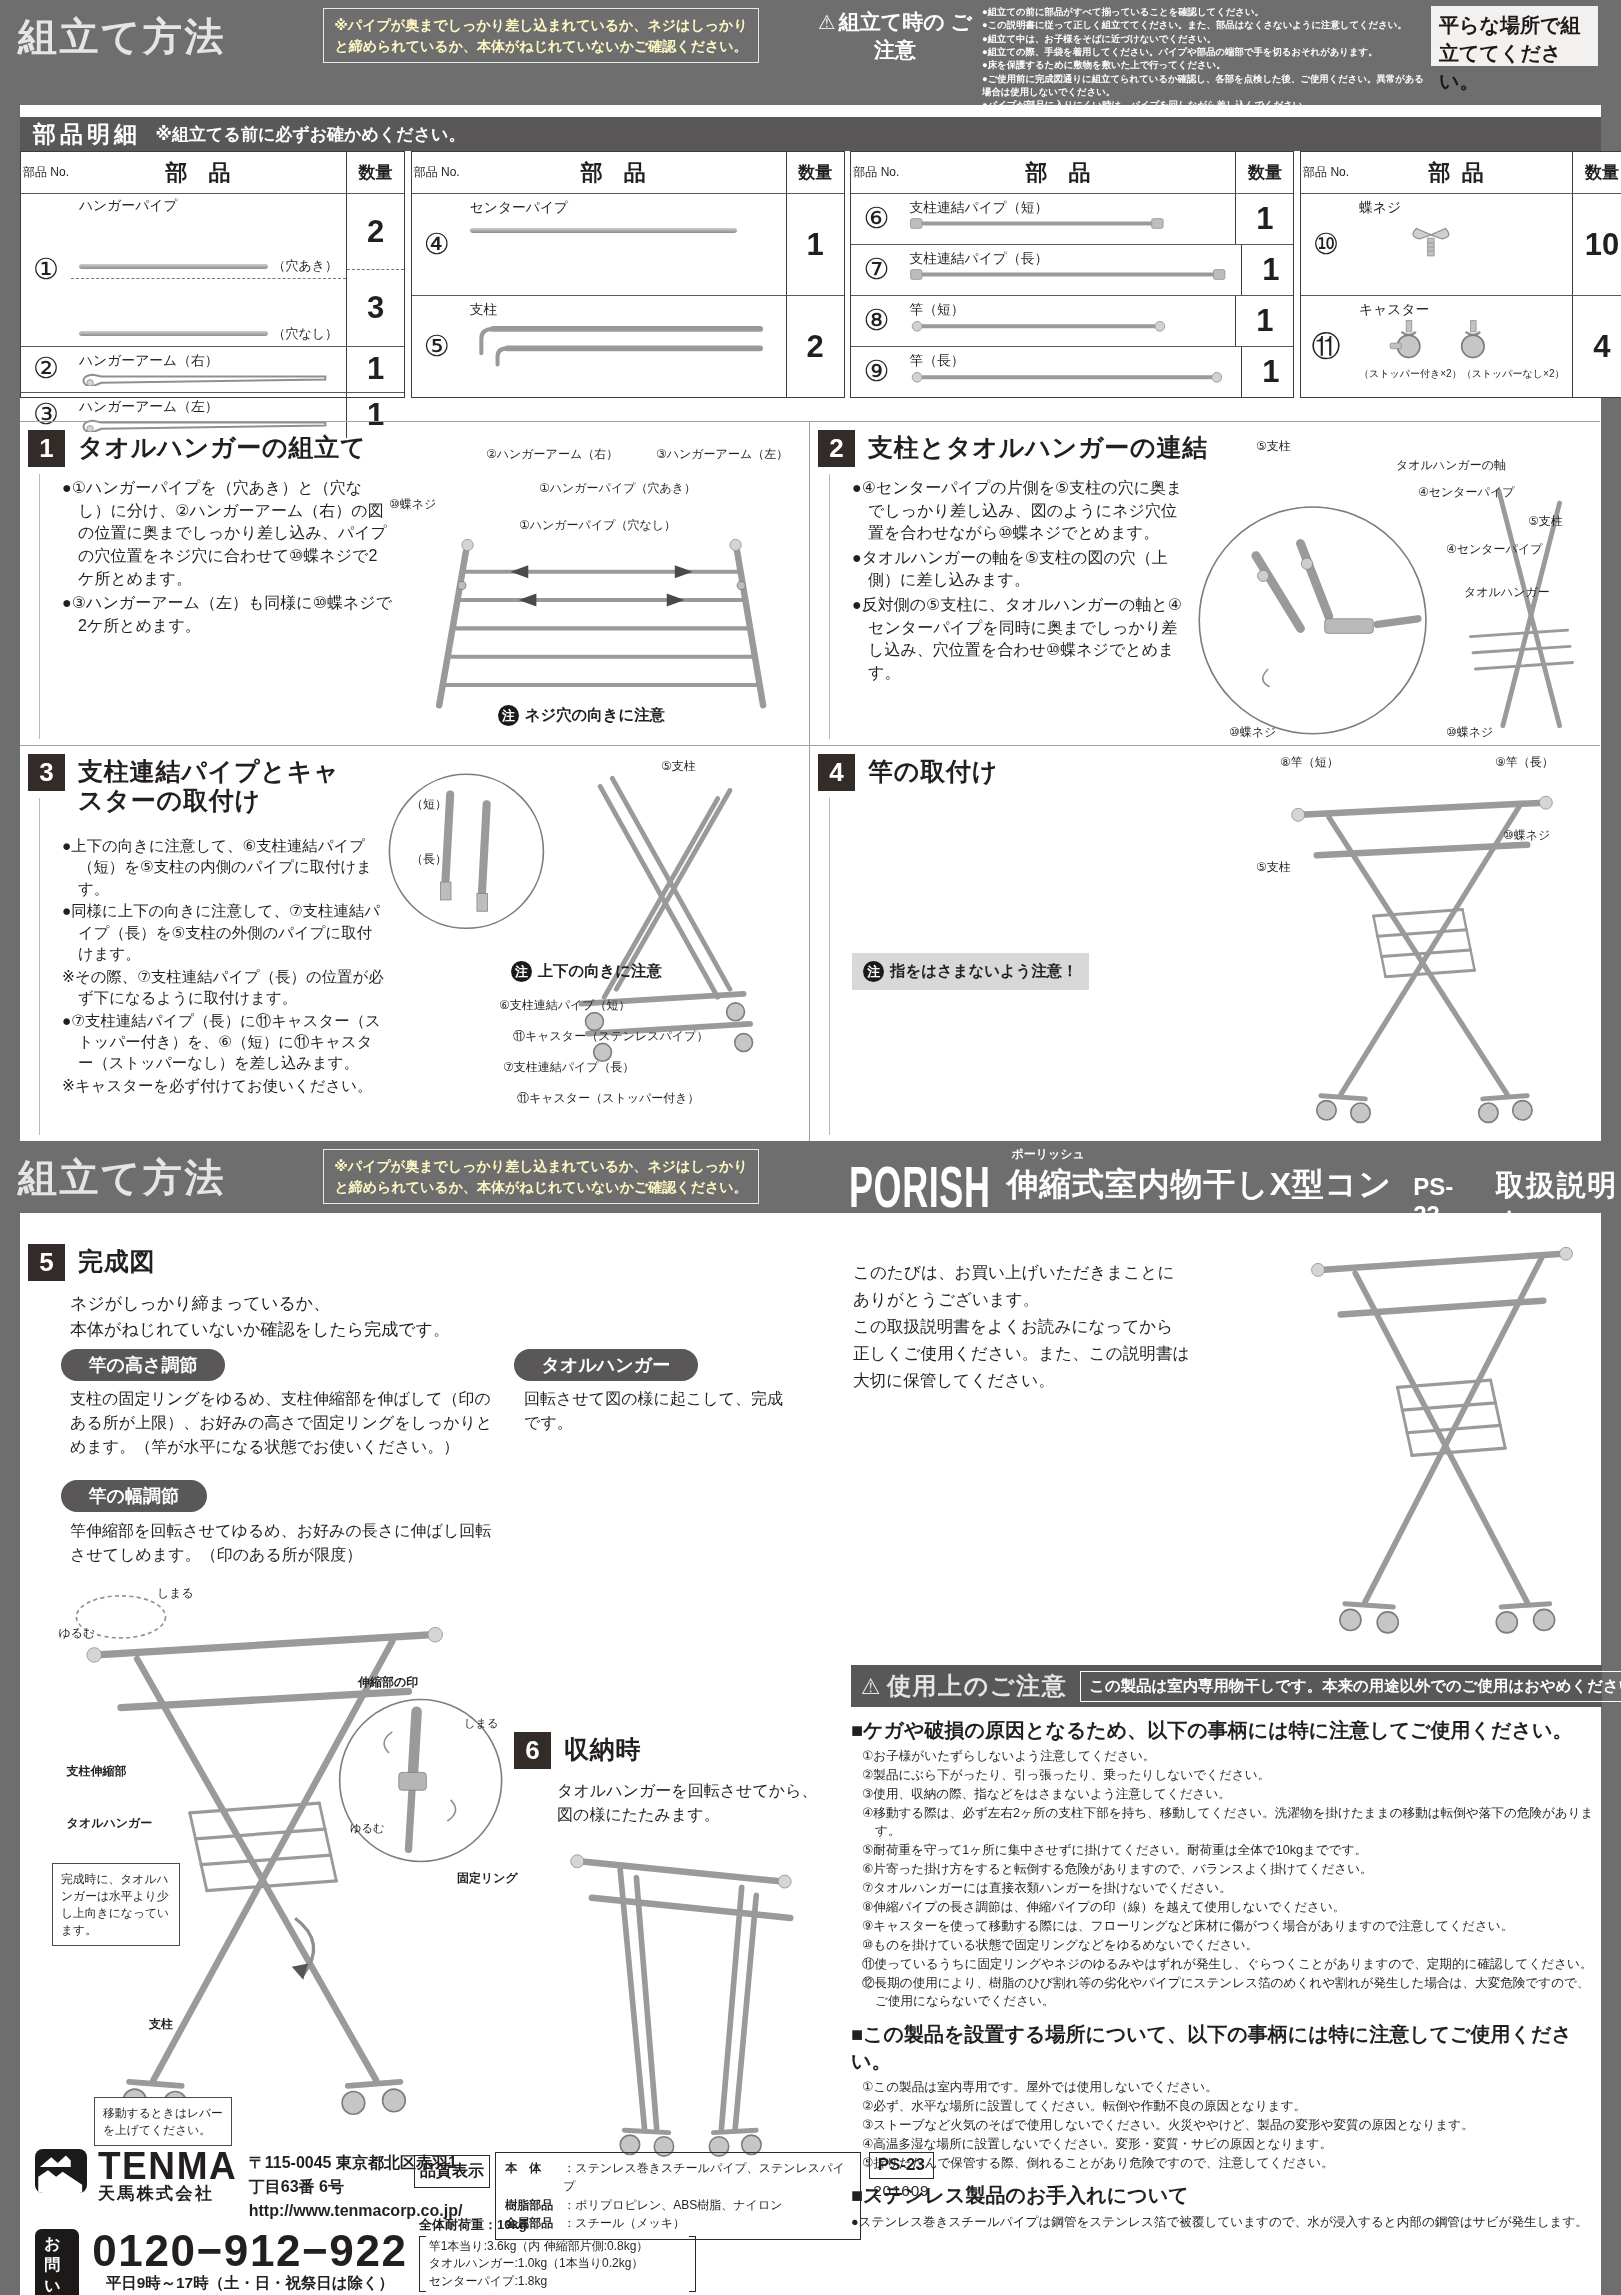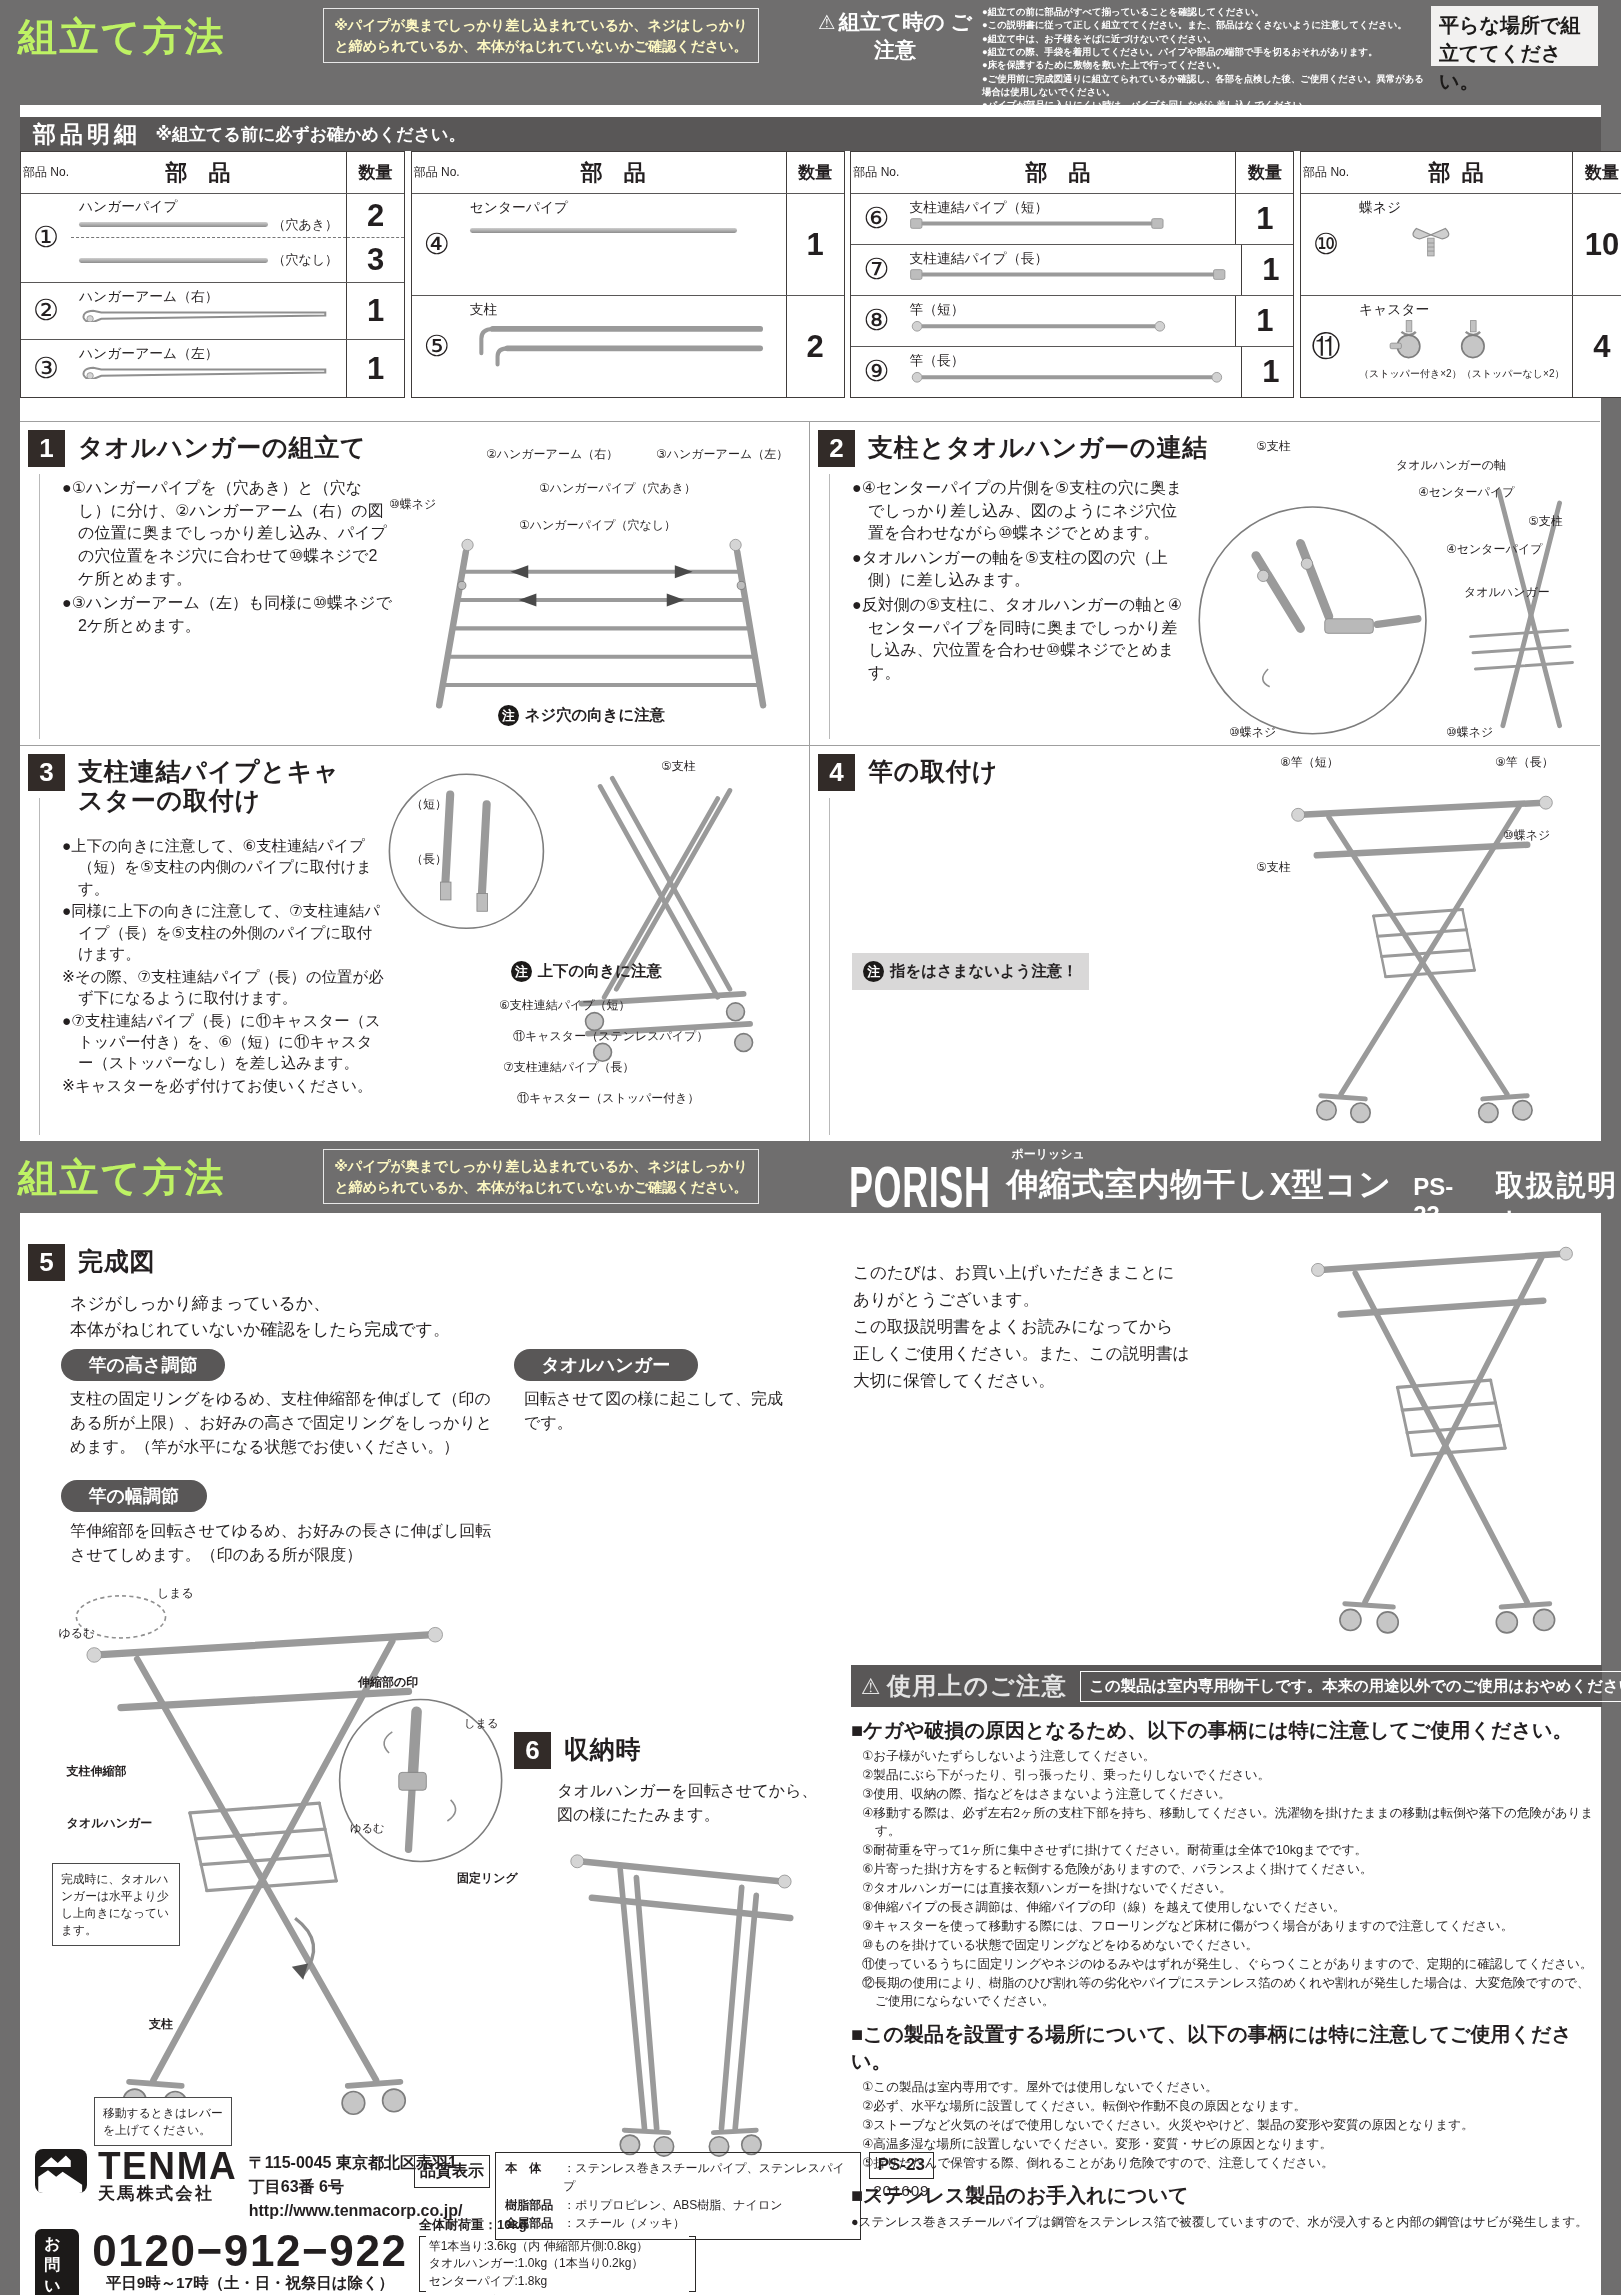--- a/index.html
+++ b/index.html
@@ -3,21 +3,21 @@
 <meta charset="utf-8">
 <style>
   * { margin:0; padding:0; box-sizing:border-box; }
   body { background:#fff; font-family:"Liberation Sans","DejaVu Sans",sans-serif; color:#231f20; }
   .page { position:relative; width:1621px; height:2295px; background:#6f6e6e; overflow:hidden; }
 
   
   .band { position:absolute; left:0; right:0; }
   .top-band { top:0; height:105px; }
   .mid-band { top:1141px; height:72px; }
-  .band-title { position:absolute; left:18px; top:9.7px; font-size:39px; font-weight:bold; color:#bef264; letter-spacing:2.4px; }
+  .band-title { position:absolute; left:18px; top:9.7px; font-size:39px; font-weight:bold; color:#e5e5e5; letter-spacing:2.4px; }
   .band-note { position:absolute; left:323px; top:8px; width:436px; height:55px; border:1.6px solid #e8e8e8; color:#fef9c3;
                font-size:14px; font-weight:bold; display:flex; align-items:center; justify-content:center; text-align:center; line-height:1.5; padding:3.2px 6.5px; }
   .caution-head { position:absolute; left:812px; top:8px; width:166px; color:#fff; font-size:21px; font-weight:bold; text-align:center; line-height:1.35; }
   .caution-head .tri { font-size:19.5px; margin-right:3.2px; }
   .caution-list { position:absolute; left:982px; top:4.9px; width:447px; color:#fff; font-size:9.4px; line-height:1.42; font-weight:bold; }
   .flat-box { position:absolute; left:1431px; top:5.7px; width:167px; height:60px; background:#f2f1f0; color:#1c1a19;
               font-size:20px; font-weight:bold; line-height:1.4; padding:4.9px 8px; }
 
   
   .main-panel { position:absolute; left:20px; top:105px; width:1581px; height:1036px; background:#fff; }
@@ -31,21 +31,21 @@
   .pg1 { width:412px; } .pg2 { width:439px; } .pg3 { width:444px; } .pg4 { flex:1; }
   .prow { display:flex; border-top:0.8px solid #595757; flex:1; }
   .prow.head { border-top:none; flex:0 0 41px; }
   .pcell-no { flex:0 0 50px; display:flex; align-items:center; justify-content:center; font-size:12px; text-align:center; line-height:1.1; }
   .pcell-no .circ { font-size:29px; }
   .pcell-part { flex:1; padding:4.9px 8px 3.2px; position:relative; }
   .pcell-qty { flex:0 0 58px; border-left:1.2px solid #403c3b; display:flex; align-items:center; justify-content:center; font-size:31px; font-weight:bold; }
   .prow.head .pcell-part { display:flex; align-items:center; justify-content:center; font-size:22px; font-weight:bold; letter-spacing:21px; padding:0; }
   .prow.head .pcell-qty { font-size:17px; font-weight:bold; }
   .pname { font-size:13.8px; }
-  .variant { display:flex; align-items:center; gap:4.9px; }
+  .variant { display:flex; align-items:center; gap:4.9px;margin-top:42px; }
   .variant .vnote { font-size:13px; white-space:nowrap; }
   .pipe { display:inline-block; height:4.9px; background:linear-gradient(#cfcfcf,#8d8d8d); border-radius:2.4px; flex:1; }
   .dash-split { border-top:0.8px dashed #777; }
   .split-col { display:flex; flex-direction:column; }
   .split-col > div { flex:1; display:flex; align-items:center; justify-content:center; }
   .qty-num { font-size:31px; font-weight:bold; }
 
   
   .steps-grid { position:absolute; left:0; top:316px; right:0; bottom:0; display:grid; grid-template-columns:790px 790px; grid-template-rows:324px 396px; }
   .sg-cell { position:relative; border-top:0.8px solid #9f9f9f; overflow:hidden; }

